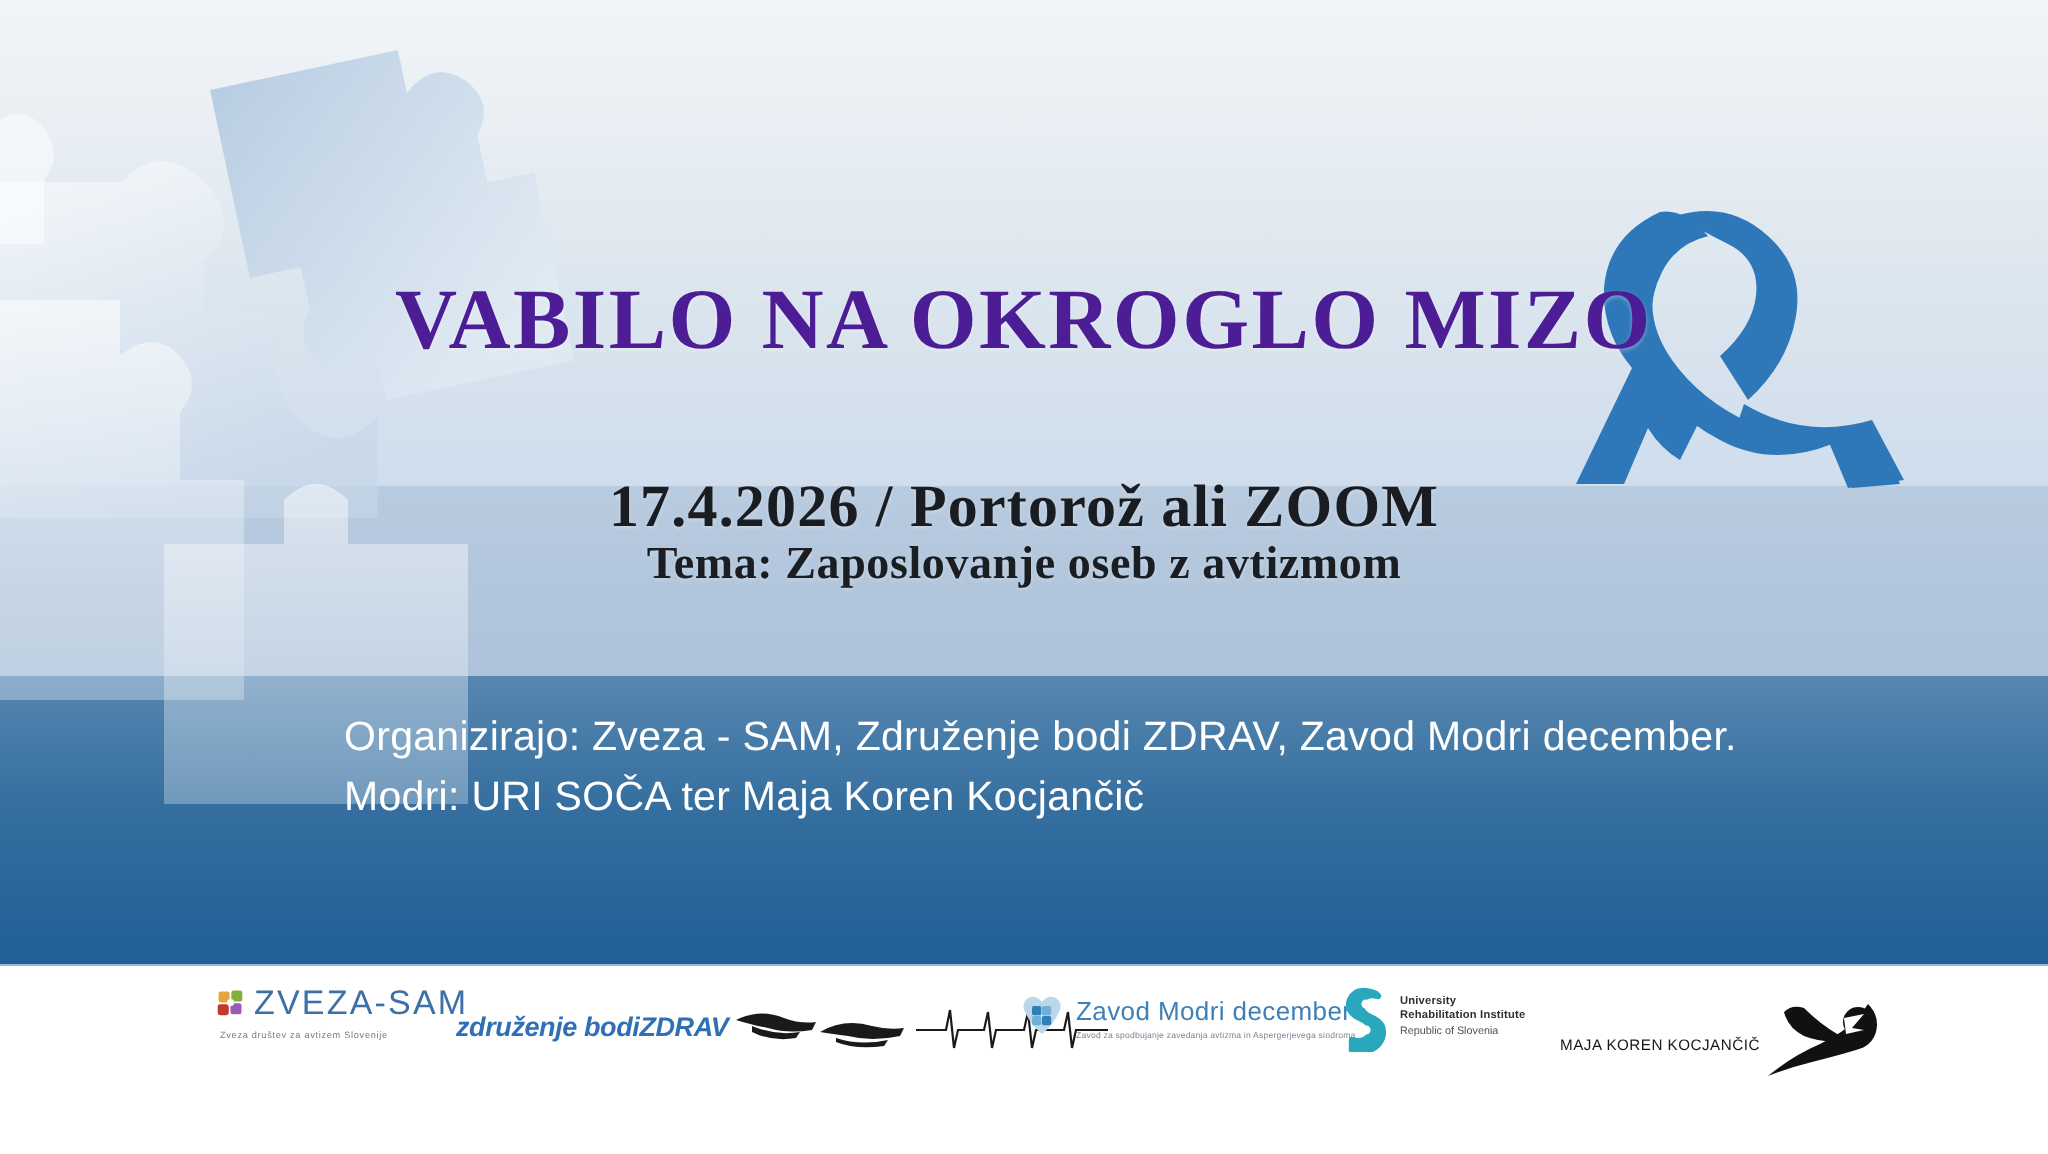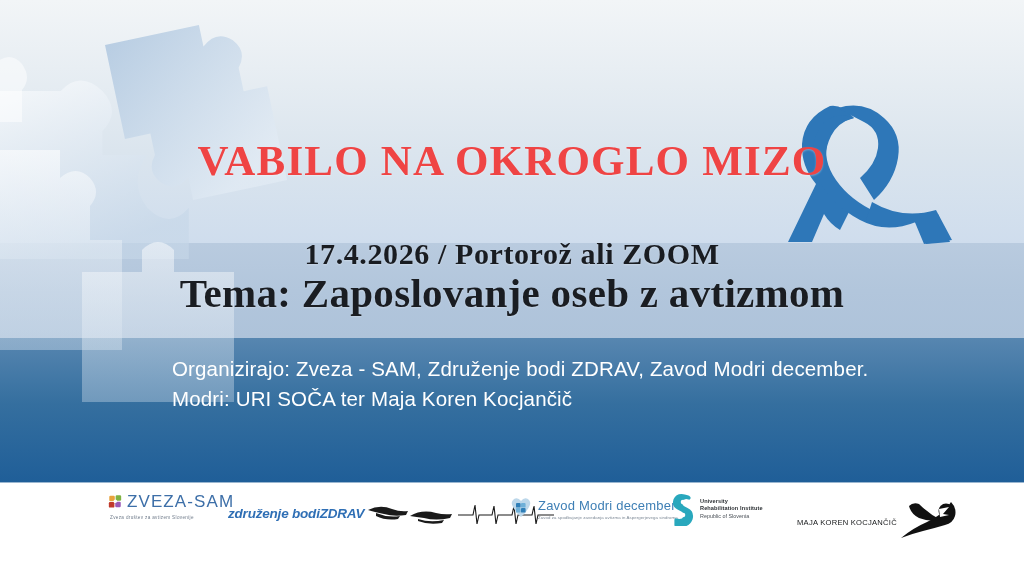--- a/index.html
+++ b/index.html
@@ -46,40 +46,40 @@
   .ribbon { position:absolute; left:768px; top:92px; width:190px; height:160px; }
 
   
   .title {
     position:absolute; left:0; top:136px; width:1024px;
     text-align:center;
     font-family:"Liberation Serif", serif;
     font-weight:700;
     font-size:43px;
     letter-spacing:1.2px;
-    color:#ef4444;
+    color:#4c1d95;
     text-shadow:0 1px 2px rgba(255,255,255,0.35);
   }
   .subtitle {
     position:absolute; left:0; top:192px; width:1024px;
     text-align:center;
     font-family:"Liberation Serif", serif;
     font-weight:700;
     font-size:30px;
     letter-spacing:0.6px;
     color:#191c21;
     text-shadow:0 1px 2px rgba(255,255,255,0.3);
     margin-top:45px;
   }
   .topic {
     position:absolute; left:0; top:269px; width:1024px;
     text-align:center;
     font-family:"Liberation Serif", serif;
     font-weight:700;
-    font-size:41px;
+    font-size:23px;
     letter-spacing:0.3px;
     color:#1a1d22;
     text-shadow:0 1px 2px rgba(255,255,255,0.28);
   }
   .org-block {
     position:absolute; left:172px; top:354px; width:800px;
   }
   .org-line {
     font-family:"Liberation Sans", sans-serif;
     font-size:20.5px;
@@ -142,21 +142,20 @@
     font-family:"Liberation Sans", sans-serif;
     font-size:5.4px; font-weight:400; color:#4a5057; line-height:7.4px;
   }
 
   
   .lg-maja { left:780px; top:6px; }
   .maja-name {
     font-family:"Liberation Sans", sans-serif;
     font-size:7.6px; font-weight:400; letter-spacing:0.25px; color:#16181a;
     white-space:nowrap;
-    margin-left:17px;
   }
 </style>
 </head>
 <body>
 
 <div class="poster">
 
   <div class="band-top"></div>
   <div class="band-mid"></div>
   <div class="band-low"></div>

